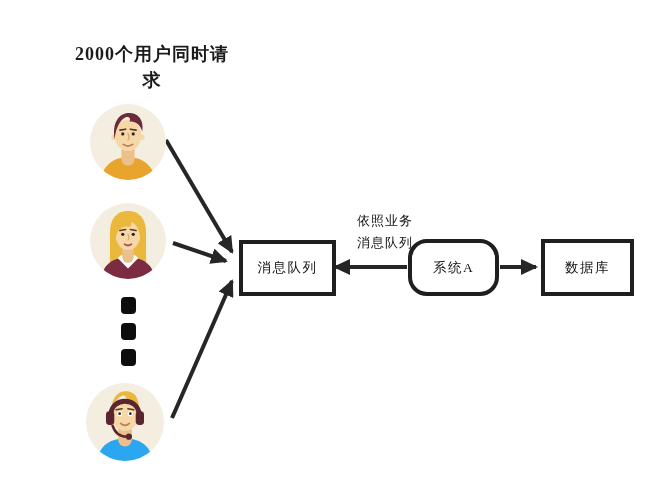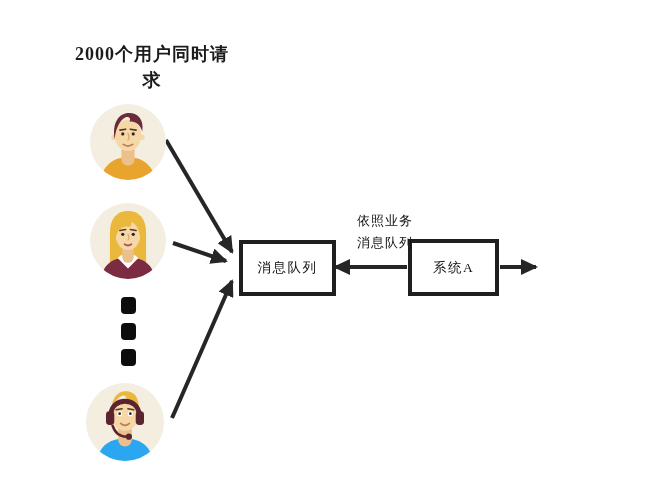--- a/index.html
+++ b/index.html
@@ -18,21 +18,21 @@
   #avatar-2{left:90px;top:203px;width:76px;height:76px;}
   #avatar-3{left:86px;top:383px;width:78px;height:78px;}
   .dots{position:absolute;left:121px;top:297px;display:flex;flex-direction:column;gap:9px;}
   .dot{width:15px;height:17px;background:#0d0d0d;border-radius:4px;}
   .node{
     position:absolute;box-sizing:border-box;border:4px solid #1f1f1f;background:#ffffff;
     display:flex;align-items:center;justify-content:center;
     font-size:13.5px;letter-spacing:1.5px;color:#111;
   }
   #node-queue{left:239px;top:240px;width:97px;height:56px;}
-  #node-system{left:408px;top:239px;width:91px;height:57px;}
+  #node-system{left:408px;top:239px;width:91px;height:57px;border-radius:19px;}
   #node-db{left:541px;top:239px;width:93px;height:57px;}
   .edge-label{
     position:absolute;left:328px;top:210px;width:114px;text-align:center;
     font-size:13px;line-height:22px;color:#111;letter-spacing:1px;
   }
   .edge-label span{display:block;}
 </style>
 </head>
 <body>
 
@@ -136,19 +136,20 @@
         <circle cx="45.5" cy="31.5" r="2.6" fill="#ffffff"></circle>
         <circle cx="34.5" cy="31.5" r="1.4" fill="#33261f"></circle>
         <circle cx="45.5" cy="31.5" r="1.4" fill="#33261f"></circle>
         <path d="M35.5,41.5 q4.5,4 9,0" stroke="#bc7c5c" stroke-width="1.8" fill="none" stroke-linecap="round"></path>
       </g>
     </svg>
   </div>
 
   <div class="node" id="node-queue">消息队列</div>
   <div class="node" id="node-system">系统A</div>
+  <div class="node" id="node-db">数据库</div>
 
   <div class="edge-label">
     <span>依照业务</span>
     <span>消息队列</span>
   </div>
 
 </div>
 
 </body></html>

